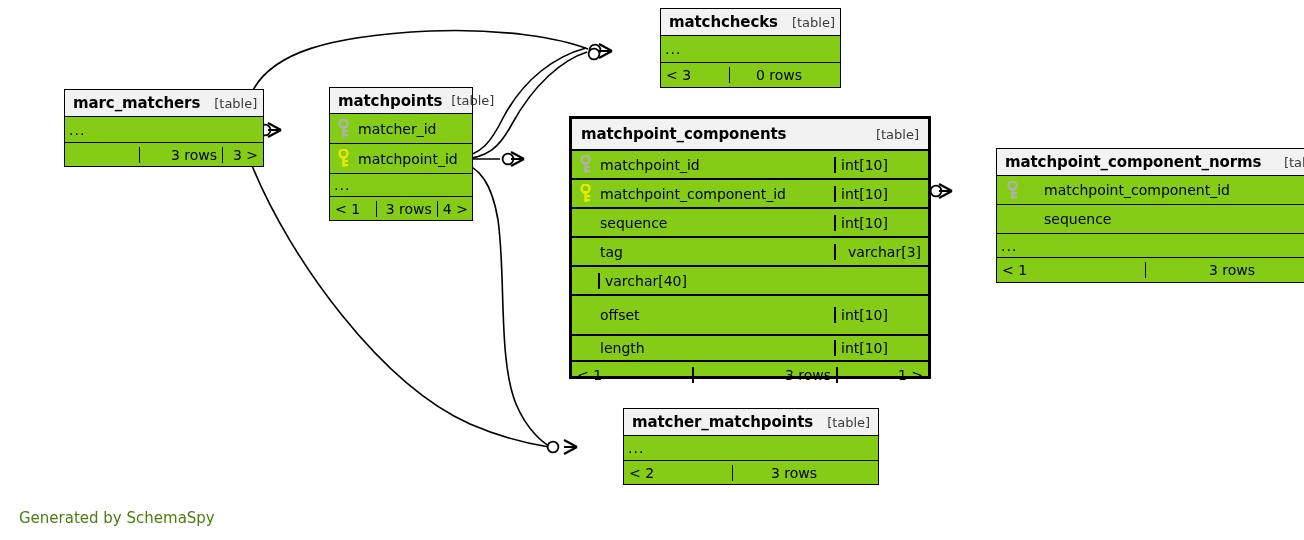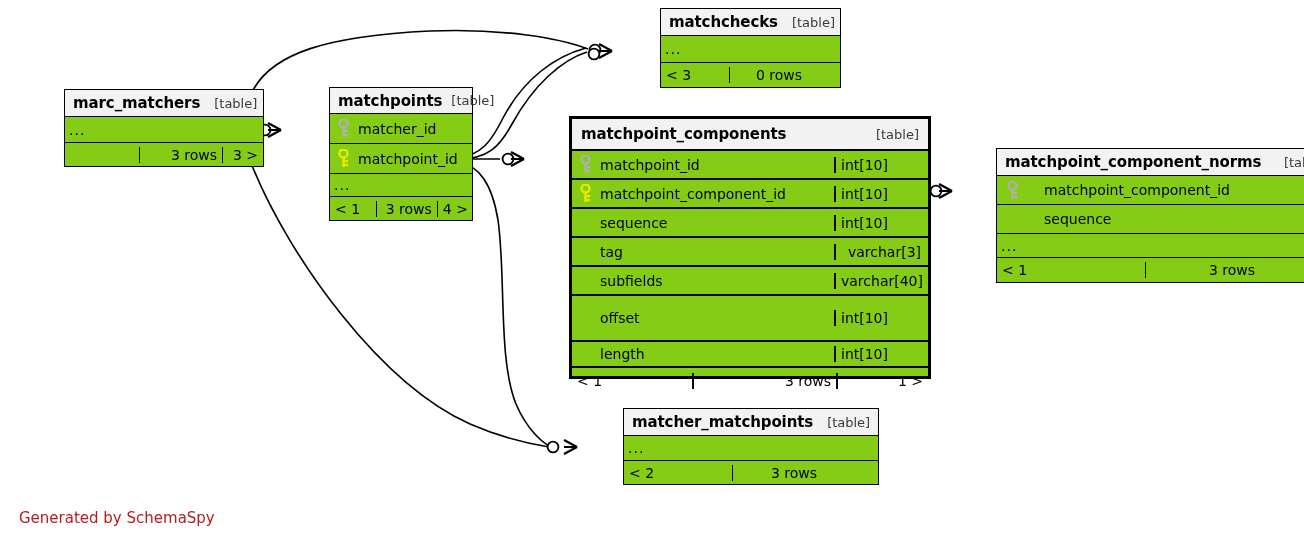--- a/index.html
+++ b/index.html
@@ -60,21 +60,21 @@
 
   .foot{display:flex;align-items:center;box-sizing:border-box;font-size:14px;}
   .foot .fc{box-sizing:border-box;padding:0 5px;overflow:hidden;white-space:nowrap;}
   .foot .fc + .fc{border-left:1px solid #000;}
   .thick .foot .fc + .fc{border-left:2px solid #000;}
   .fl{text-align:left;}
   .fr{text-align:right;}
 
   .credit{
     position:absolute;left:19px;top:509px;
-    font-size:15px;color:#b91c1c;white-space:nowrap;
+    font-size:15px;color:#4d7c0f;white-space:nowrap;
   }
 </style>
 </head>
 <body>
 
 <svg id="edges" viewBox="0 0 1304 540" xmlns="http://www.w3.org/2000/svg">
   <defs>
     <g id="crow">
       <path d="M0,0 L-13,-7 M0,0 L-13,0 M0,0 L-13,7" stroke="#000" stroke-width="2.2" fill="none"></path>
     </g>
@@ -226,25 +226,24 @@
   </div>
 
   <div class="row" style="height:29px;">
     <span class="keyslot"></span>
     <span class="cname">tag</span>
     <span class="ctype" style="width:94px;text-align:center;">varchar[3]</span>
   </div>
 
   <div class="row" style="height:29px;">
     <span class="keyslot"></span>
-    <span class="cname">subfields</span>
     <span class="ctype" style="width:94px;">varchar[40]</span>
   </div>
 
-  <div class="row" style="height:46px;">
+  <div class="row" style="height:40px;">
     <span class="keyslot"></span>
     <span class="cname">offset</span>
     <span class="ctype" style="width:94px;">int[10]</span>
   </div>
 
   <div class="row" style="height:26px;">
     <span class="keyslot"></span>
     <span class="cname">length</span>
     <span class="ctype" style="width:94px;">int[10]</span>
   </div>

